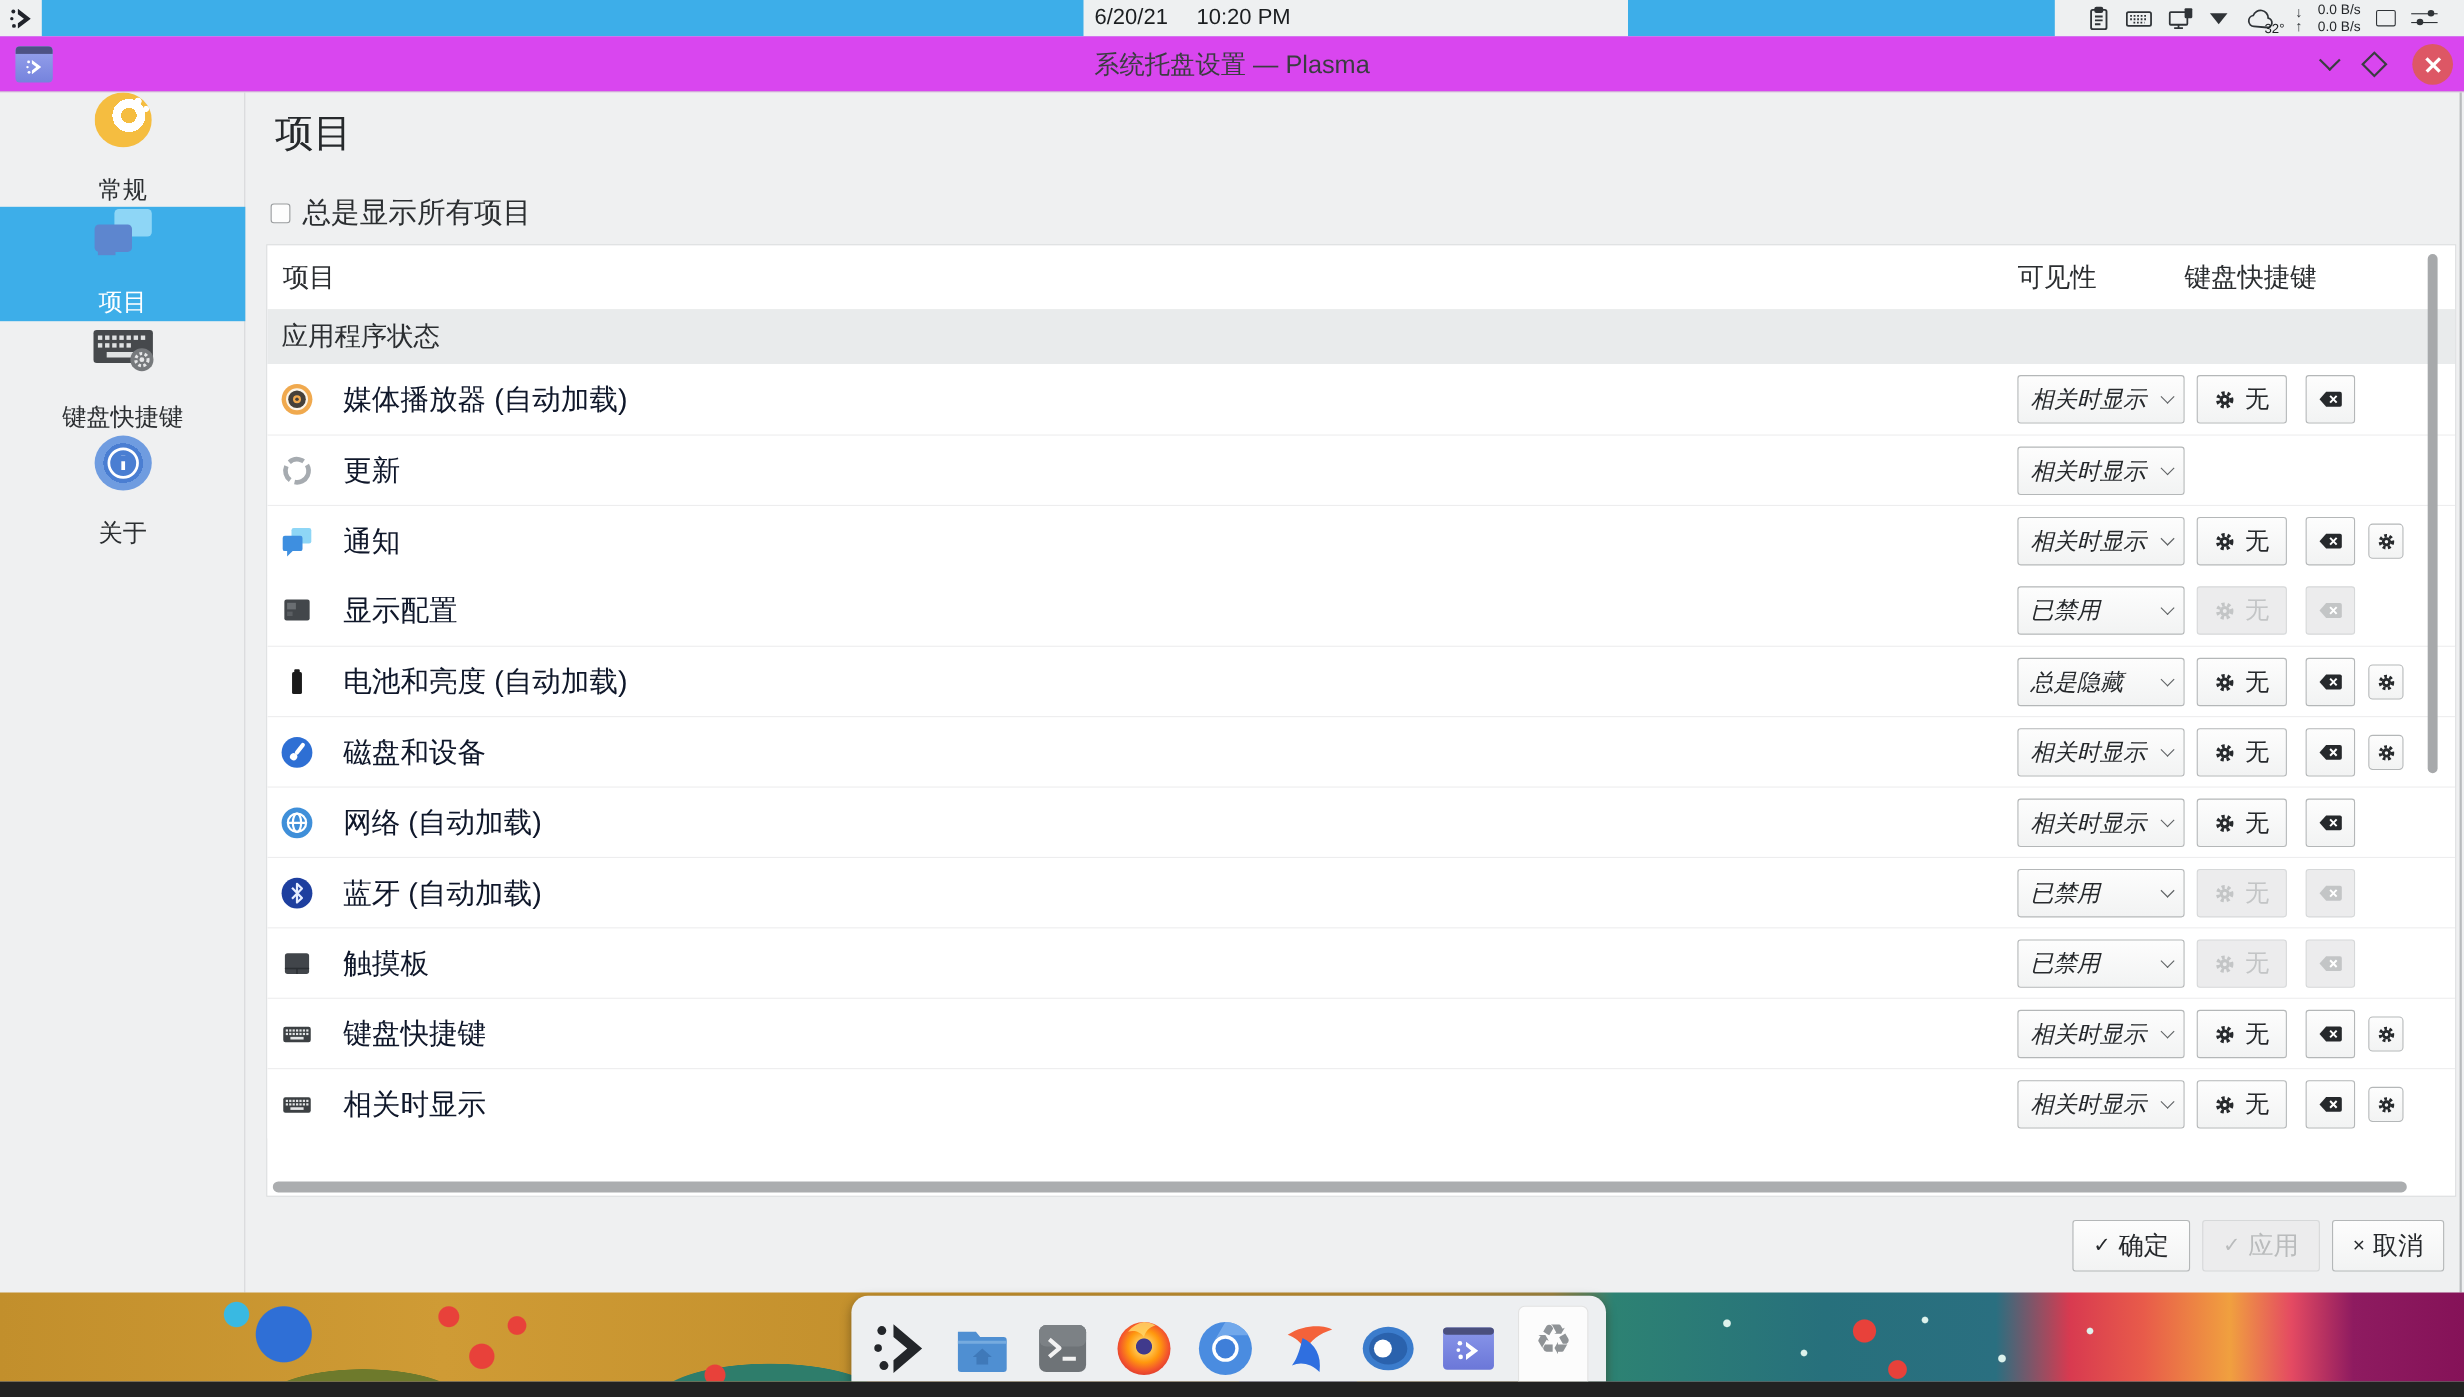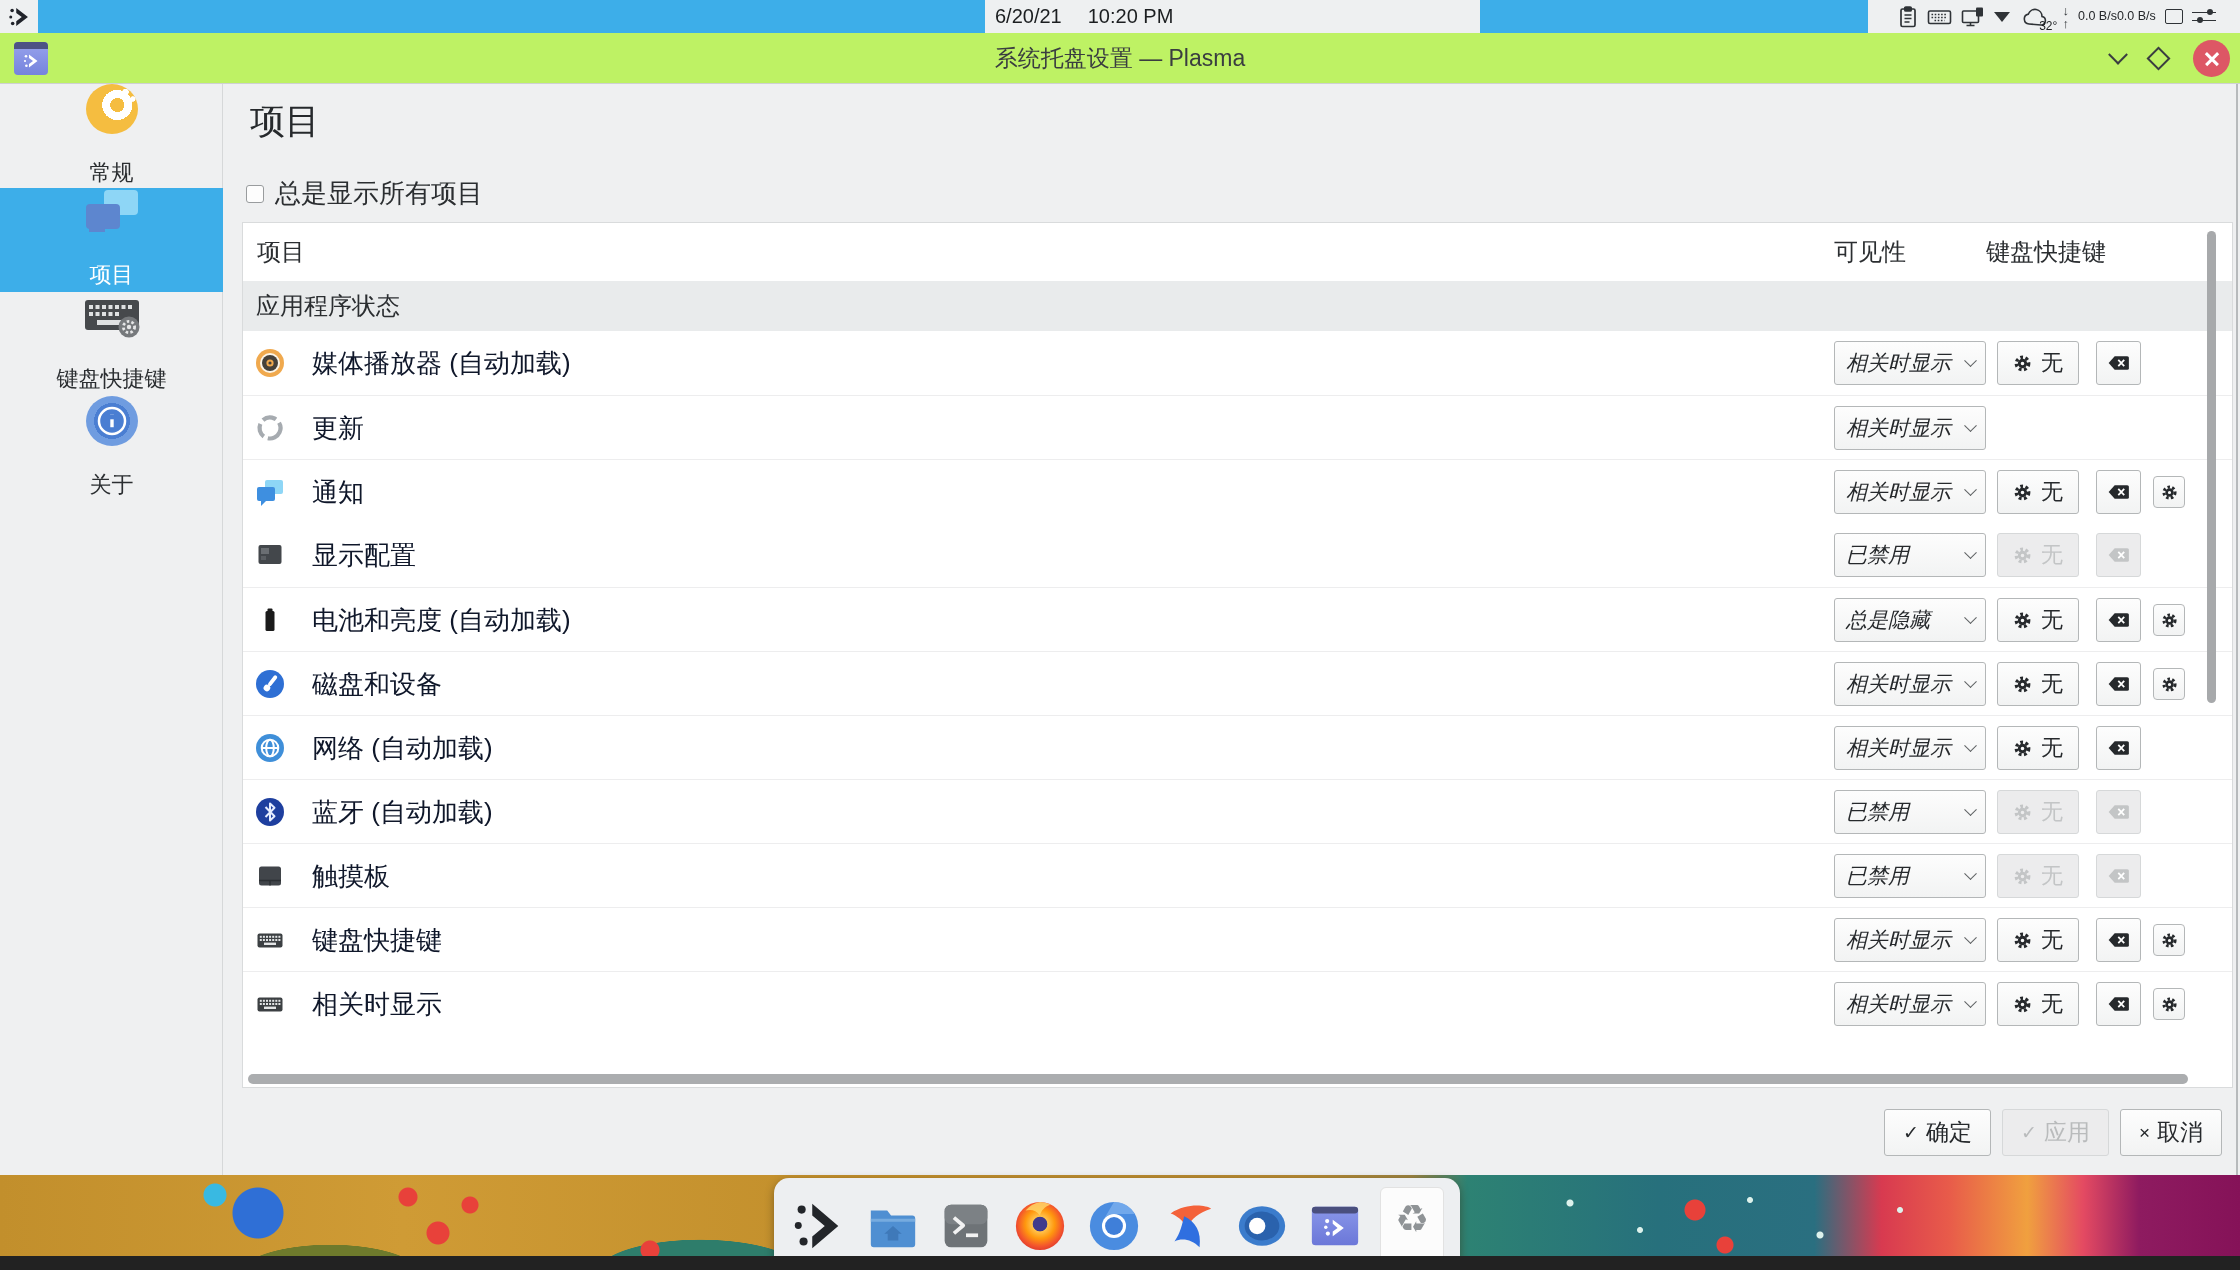--- a/index.html
+++ b/index.html
@@ -10,30 +10,30 @@
   .panel { position:absolute; top:0; left:0; width:2240px; height:33px; background:#3daee9; }
   .panel-chip { position:absolute; top:0; height:33px; background:#eef0f1; display:flex; align-items:center; }
   .chip-left { left:0; width:38px; justify-content:center; color:#20232a; }
   .chip-clock { left:985px; width:495px; padding:0 10px; gap:26px; font-size:20px; color:#1b1e20; }
   .chip-tray { right:0; width:372px; padding:0 24px 0 30px; justify-content:space-between; color:#2f3337; }
   .tray-ic { display:flex; align-items:center; justify-content:center; }
   .caret-down { width:0; height:0; border-left:8px solid transparent; border-right:8px solid transparent; border-top:10px solid #2f3337; }
   .weather { position:relative; width:34px; height:26px; }
   .weather .temp { position:absolute; right:-4px; bottom:-3px; font-size:12px; color:#1b1e20; }
   .net-arrows { display:flex; flex-direction:column; font-size:13px; line-height:13px; color:#2f3337; }
-  .net-speeds { display:flex; font-size:12.5px; line-height:15px; color:#24272a; text-align:right; }
+  .net-speeds { display:flex; flex-direction:column; font-size:12.5px; line-height:15px; color:#24272a; text-align:right; }
   .sq-ic { width:18px; height:15px; border:1.7px solid #2f3337; border-radius:2px; }
   .sliders { position:relative; width:24px; height:20px; }
   .sliders i { position:absolute; left:0; right:0; height:1.8px; background:#2f3337; }
   .sliders i.t { top:5px; } .sliders i.b { top:13px; }
   .sliders b { position:absolute; width:6px; height:6px; border-radius:50%; background:#2f3337; }
   .sliders b.t { top:2.4px; right:3px; } .sliders b.b { top:10.4px; left:5px; }
 
   
-  .titlebar { position:absolute; top:33px; left:0; width:2240px; height:51px; background:#bef264; border-bottom:1px solid #cfd1d2; display:flex; align-items:center; }
+  .titlebar { position:absolute; top:33px; left:0; width:2240px; height:51px; background:#d946ef; border-bottom:1px solid #cfd1d2; display:flex; align-items:center; }
   .tb-appicon { position:absolute; left:14px; top:9px; width:34px; height:33px; border-radius:4px; background:linear-gradient(#98a3ec,#7583dd); overflow:hidden; display:flex; align-items:center; justify-content:center; color:#fff; }
   .tb-appicon::before { content:""; position:absolute; top:0; left:0; right:0; height:7px; background:#4d5284; }
   .tb-title { width:100%; text-align:center; font-size:23px; color:#3a3d40; }
   .tb-btns { position:absolute; right:10px; top:0; height:51px; display:flex; align-items:center; gap:22px; }
   .tb-min { width:20px; height:20px; display:flex; align-items:center; justify-content:center; }
   .chev-big { width:14px; height:14px; border-right:2.2px solid #3a3d40; border-bottom:2.2px solid #3a3d40; transform:rotate(45deg) translate(-3px,-3px); }
   .tb-max { width:17px; height:17px; border:2.2px solid #3a3d40; transform:rotate(45deg); margin-right:4px; }
   .tb-close { width:37px; height:37px; border-radius:50%; background:#dd5765; position:relative; }
   .tb-close::before,.tb-close::after { content:""; position:absolute; left:50%; top:50%; width:17px; height:2.6px; background:#fff; }
   .tb-close::before { transform:translate(-50%,-50%) rotate(45deg); }

